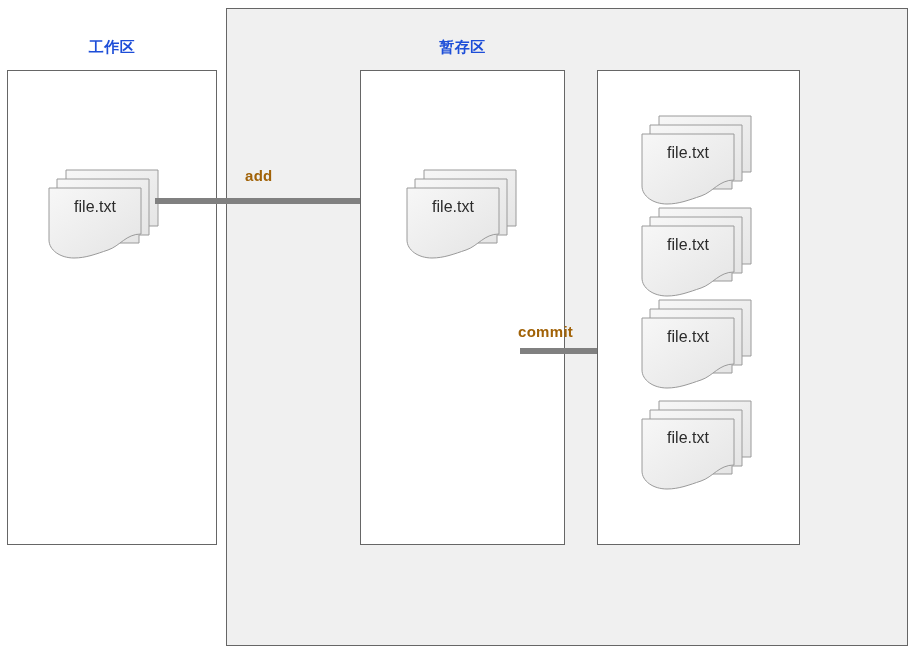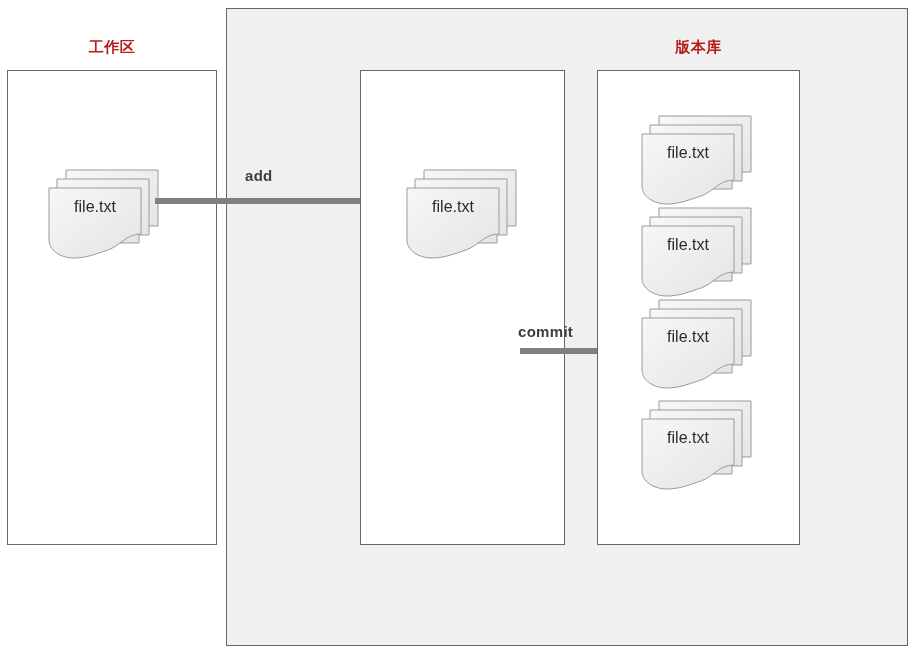--- a/index.html
+++ b/index.html
@@ -34,21 +34,21 @@
     background: #ffffff;
     border: 1px solid #666666;
     box-sizing: border-box;
   }
 
   
   .area-title {
     position: absolute;
     font-size: 15px;
     font-weight: bold;
-    color: #b91c1c;
+    color: #1d4ed8;
     text-align: center;
     white-space: nowrap;
     letter-spacing: 0.5px;
   }
 
   
   .file-stack {
     position: absolute;
     width: 112px;
     height: 92px;
@@ -77,21 +77,21 @@
     height: 22px;
   }
   .arrow svg {
     display: block;
     overflow: visible;
   }
   .arrow-label {
     position: absolute;
     font-size: 15px;
     font-weight: bold;
-    color: #404040;
+    color: #a16207;
     white-space: nowrap;
     letter-spacing: 0.3px;
   }
 </style>
 </head>
 <body>
 
 <div id="canvas">
 
   <div class="gray-panel" style="left:226px; top:8px; width:682px; height:638px;"></div>
@@ -120,20 +120,21 @@
 
   <div class="arrow-label" style="left:245px; top:167px;">add</div>
 
   <div class="arrow" style="left:155px; top:190px; width:250px;">
     <svg width="250" height="22" viewBox="0 0 250 22" xmlns="http://www.w3.org/2000/svg">
       <line x1="0" y1="11" x2="232" y2="11" stroke="#808080" stroke-width="6"></line>
       <polygon points="232,2 250,11 232,20" fill="#808080"></polygon>
     </svg>
   </div>
 
+  <div class="area-title" style="left:360px; top:38px; width:205px;">暂存区</div>
 
   <div class="area-box" style="left:360px; top:70px; width:205px; height:475px;"></div>
 
   <div class="file-stack" style="left:406px; top:168px;">
     <svg viewBox="0 0 112 92" xmlns="http://www.w3.org/2000/svg">
       <defs>
         <linearGradient id="fg2" x1="0" y1="0" x2="1" y2="1">
           <stop offset="0%" stop-color="#f7f7f7"></stop>
           <stop offset="100%" stop-color="#e4e4e4"></stop>
         </linearGradient>
@@ -147,21 +148,20 @@
 
   <div class="arrow-label" style="left:518px; top:323px;">commit</div>
 
   <div class="arrow" style="left:520px; top:340px; width:122px;">
     <svg width="122" height="22" viewBox="0 0 122 22" xmlns="http://www.w3.org/2000/svg">
       <line x1="0" y1="11" x2="104" y2="11" stroke="#808080" stroke-width="6"></line>
       <polygon points="104,2 122,11 104,20" fill="#808080"></polygon>
     </svg>
   </div>
 
-  <div class="area-title" style="left:597px; top:38px; width:203px;">版本库</div>
 
   <div class="area-box" style="left:597px; top:70px; width:203px; height:475px;"></div>
 
   <div class="file-stack" style="left:641px; top:114px;">
     <svg viewBox="0 0 112 92" xmlns="http://www.w3.org/2000/svg">
       <defs>
         <linearGradient id="fg3" x1="0" y1="0" x2="1" y2="1">
           <stop offset="0%" stop-color="#f7f7f7"></stop>
           <stop offset="100%" stop-color="#e4e4e4"></stop>
         </linearGradient>

